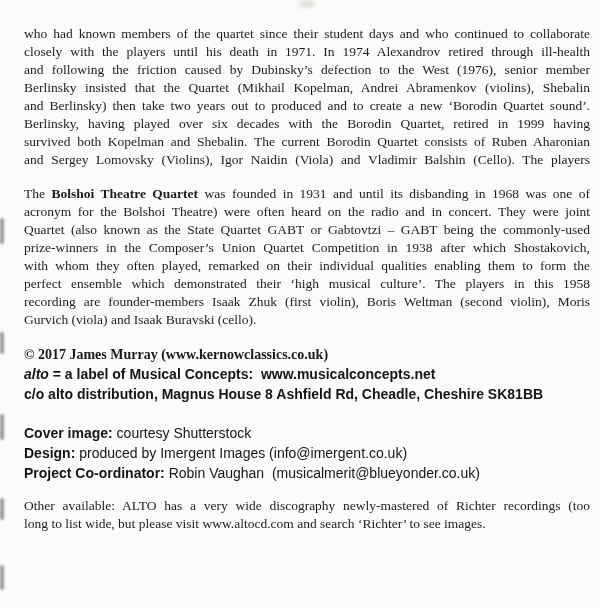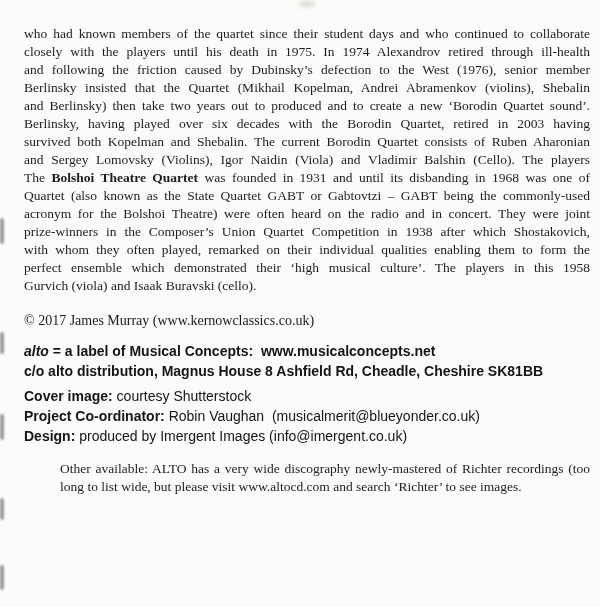--- a/index.html
+++ b/index.html
@@ -23,74 +23,75 @@
     font-size:14px;line-height:20px;color:#151515;
   }
   .sans .line{height:20px;}
   .line{overflow:hidden;}
   .just{text-align:justify;text-align-last:justify;}
   .ragged{text-align:left;white-space:pre-wrap;}
   .b{font-weight:bold;}
   .i{font-style:italic;}
   .copyright{
     font-family:"Liberation Serif","DejaVu Serif",serif;
-    font-size:14px;font-weight:normal;color:#1a1a1a;
+    font-size:14px;font-weight:bold;color:#1a1a1a;
     margin-top:17px;height:18px;line-height:18px;
     white-space:pre-wrap;
   }
-  .m-p2{}
-  .m-label{margin-top:11px;}
-  .m-credits{margin-top:5px;}
-  .m-other{margin-top:14px;margin-left:36px;}
+  .m-p2{margin-top:16px;}
+  .m-label{}
+  .m-credits{margin-top:19px;}
+  .m-other{margin-top:14px;}
   
   .artifact{
     position:absolute;left:0;width:4px;border-radius:2px;
     background:#4a4a4a;opacity:.55;filter:blur(1px);
   }
   .smudge{
     position:absolute;background:#b9b9b4;opacity:.5;filter:blur(2px);border-radius:50%;
   }
 </style>
 </head>
 <body>
 
 <div class="page">
 
   <div class="serif">
       <div class="line just"><span>who had known members of the quartet since their student days and who continued to collaborate</span></div>
-      <div class="line just"><span>closely with the players until his death in 1975.  In 1974 Alexandrov retired through ill-health</span></div>
+      <div class="line just"><span>closely with the players until his death in 1971.  In 1974 Alexandrov retired through ill-health</span></div>
       <div class="line just"><span>and following the friction caused by Dubinsky’s defection to the West (1976), senior member</span></div>
       <div class="line just"><span>Berlinsky insisted that the Quartet (Mikhail Kopelman, Andrei Abramenkov (violins), Shebalin</span></div>
       <div class="line just"><span>and Berlinsky) then take two years out to produced and to create a new ‘Borodin Quartet sound’.</span></div>
-      <div class="line just"><span>Berlinsky, having played over six decades with the Borodin Quartet, retired in 2003 having</span></div>
+      <div class="line just"><span>Berlinsky, having played over six decades with the Borodin Quartet, retired in 1999 having</span></div>
       <div class="line just"><span>survived both Kopelman and Shebalin.  The current Borodin Quartet consists of Ruben Aharonian</span></div>
       <div class="line just"><span>and Sergey Lomovsky (Violins), Igor Naidin (Viola) and Vladimir Balshin (Cello).  The players</span></div>
     </div>
 
   <div class="serif m-p2">
       <div class="line just"><span>The </span><span class="b">Bolshoi Theatre Quartet</span><span> was founded in 1931 and until its disbanding in 1968 was one of</span></div>
+      <div class="line just"><span>acronym for the Bolshoi Theatre) were often heard on the radio and in concert.  They were joint</span></div>
       <div class="line just"><span>Quartet (also known as the State Quartet GABT or Gabtovtzi – GABT being the commonly-used</span></div>
-      <div class="line just"><span>acronym for the Bolshoi Theatre) were often heard on the radio and in concert.  They were joint</span></div>
       <div class="line just"><span>prize-winners in the Composer’s Union Quartet Competition in 1938 after which Shostakovich,</span></div>
       <div class="line just"><span>with whom they often played, remarked on their individual qualities enabling them to form the</span></div>
       <div class="line just"><span>perfect ensemble which demonstrated their ‘high musical culture’. The players in this 1958</span></div>
+      <div class="line just"><span>recording are founder-members Isaak Zhuk (first violin), Boris Weltman (second violin), Moris</span></div>
       <div class="line ragged"><span>Gurvich (viola) and Isaak Buravski (cello).</span></div>
     </div>
 
   <div class="copyright">© 2017 James Murray (www.kernowclassics.co.uk)</div>
 
   <div class="sans m-label">
       <div class="line ragged"><span class="b i">alto</span><span class="b"> = a label of Musical Concepts:  www.musicalconcepts.net</span></div>
       <div class="line ragged"><span class="b">c/o alto distribution, Magnus House 8 Ashfield Rd, Cheadle, Cheshire SK81BB</span></div>
     </div>
 
   <div class="sans m-credits">
       <div class="line ragged"><span class="b">Cover image:</span><span> courtesy Shutterstock</span></div>
+      <div class="line ragged"><span class="b">Design:</span><span> produced by Imergent Images (info@imergent.co.uk)</span></div>
       <div class="line ragged"><span class="b">Project Co-ordinator:</span><span> Robin Vaughan  (musicalmerit@blueyonder.co.uk)</span></div>
-      <div class="line ragged"><span class="b">Design:</span><span> produced by Imergent Images (info@imergent.co.uk)</span></div>
     </div>
 
   <div class="serif m-other">
       <div class="line just"><span>Other available: ALTO has a very wide discography newly-mastered of Richter recordings (too</span></div>
       <div class="line ragged"><span>long to list wide, but please visit www.altocd.com and search ‘Richter’ to see images.</span></div>
     </div>
 
   <div class="artifact" style="top:218px;height:26px;"></div>
   <div class="artifact" style="top:332px;height:22px;"></div>
   <div class="artifact" style="top:414px;height:26px;"></div>

